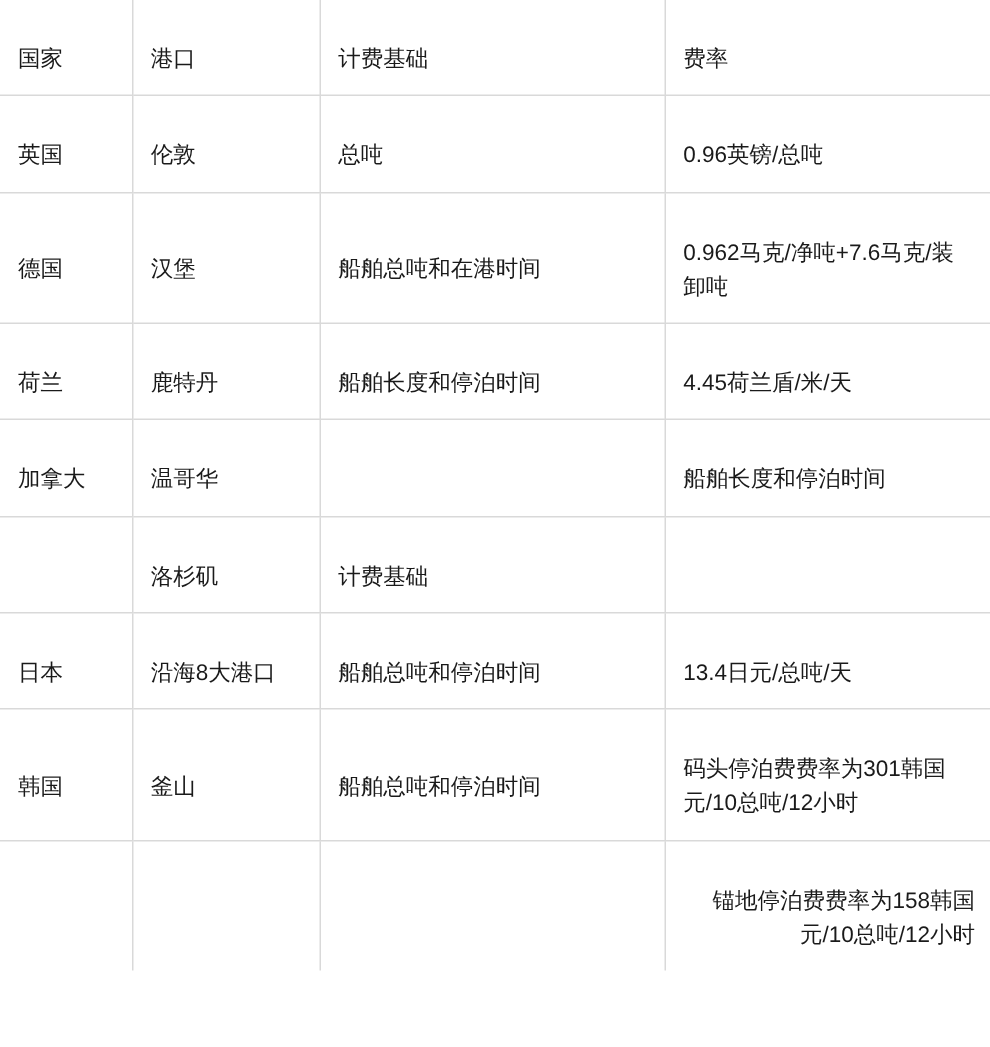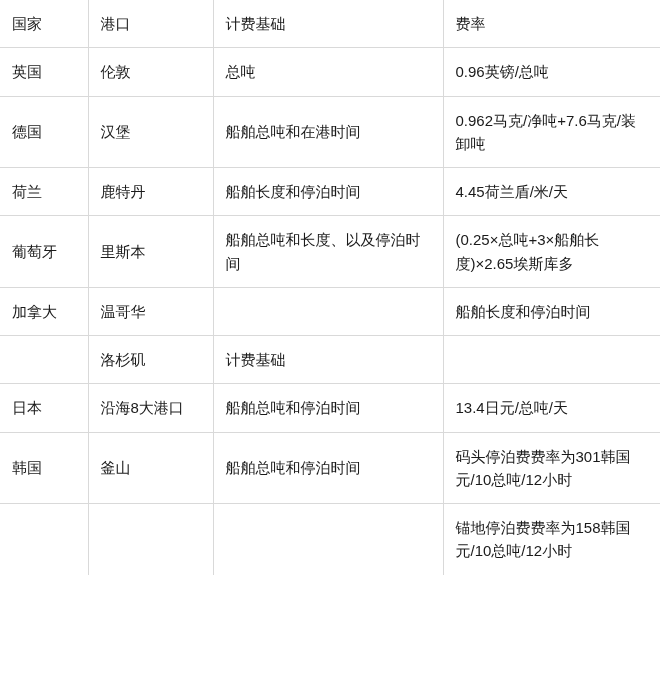--- a/index.html
+++ b/index.html
@@ -22,31 +22,32 @@
   }
   table.port-fee-table {
     border-collapse: collapse;
     width: 660px;
     table-layout: fixed;
   }
   table.port-fee-table td {
     border-top: 1px solid #d9d9d9;
     border-bottom: 1px solid #d9d9d9;
     vertical-align: middle;
-    padding: 12px 10px 12px 12px;
+    padding: 28px 10px 12px 12px;
     font-size: 15px;
     line-height: 1.55;
     color: #1a1a1a;
     word-break: break-word;
   }
   table.port-fee-table tr:first-child td {
     border-top: none;
   }
   table.port-fee-table tr:last-child td {
     border-bottom: none;
+    text-align: right;
   }
   .col-country { width: 88px; }
   .col-port    { width: 125px; }
   .col-basis   { width: 230px; }
   .col-rate    { width: 217px; }
   
   table.port-fee-table td.vline {
     border-right: 1px solid #d9d9d9;
   }
   .empty-cell {
@@ -86,26 +87,20 @@
         <td>0.962马克/净吨+7.6马克/装卸吨</td>
       </tr>
 
       <tr>
         <td class="vline">荷兰</td>
         <td class="vline">鹿特丹</td>
         <td class="vline">船舶长度和停泊时间</td>
         <td>4.45荷兰盾/米/天</td>
       </tr>
 
-      <tr>
-        <td class="vline">葡萄牙</td>
-        <td class="vline">里斯本</td>
-        <td class="vline">船舶总吨和长度、以及停泊时间</td>
-        <td>(0.25×总吨+3×船舶长度)×2.65埃斯库多</td>
-      </tr>
 
       <tr>
         <td class="vline">加拿大</td>
         <td class="vline">温哥华</td>
         <td class="vline empty-cell"></td>
         <td>船舶长度和停泊时间</td>
       </tr>
 
 
       <tr>

